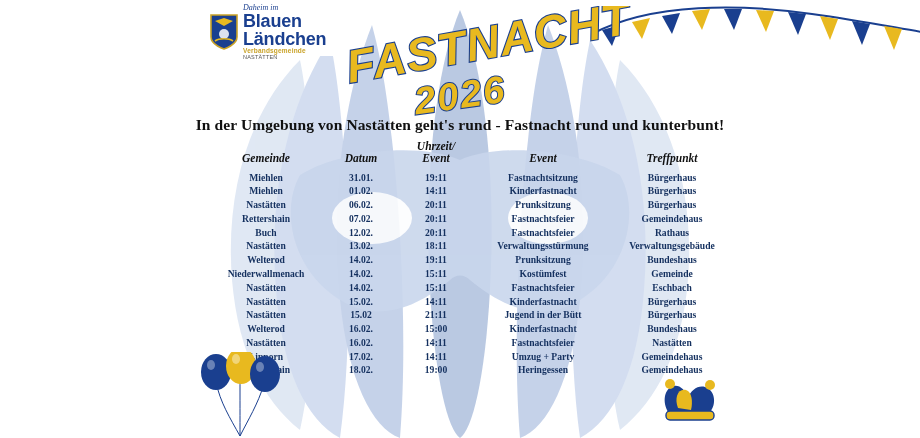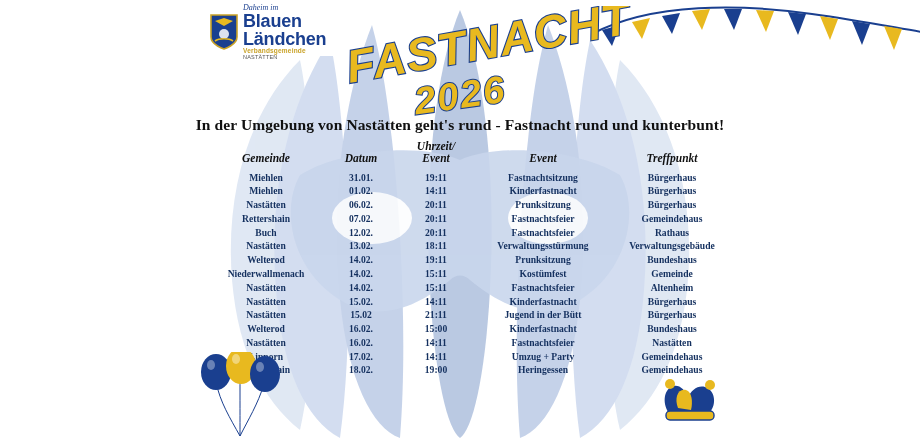--- a/index.html
+++ b/index.html
@@ -335,21 +335,21 @@
             <td>14.02.</td>
             <td>15:11</td>
             <td>Kostümfest</td>
             <td>Gemeinde</td>
           </tr>
           <tr>
             <td>Nastätten</td>
             <td>14.02.</td>
             <td>15:11</td>
             <td>Fastnachtsfeier</td>
-            <td>Altenheim</td>
+            <td>Eschbach</td>
           </tr>
           <tr>
             <td>Nastätten</td>
             <td>15.02.</td>
             <td>14:11</td>
             <td>Kinderfastnacht</td>
             <td>Bürgerhaus</td>
           </tr>
           <tr>
             <td>Nastätten</td>

